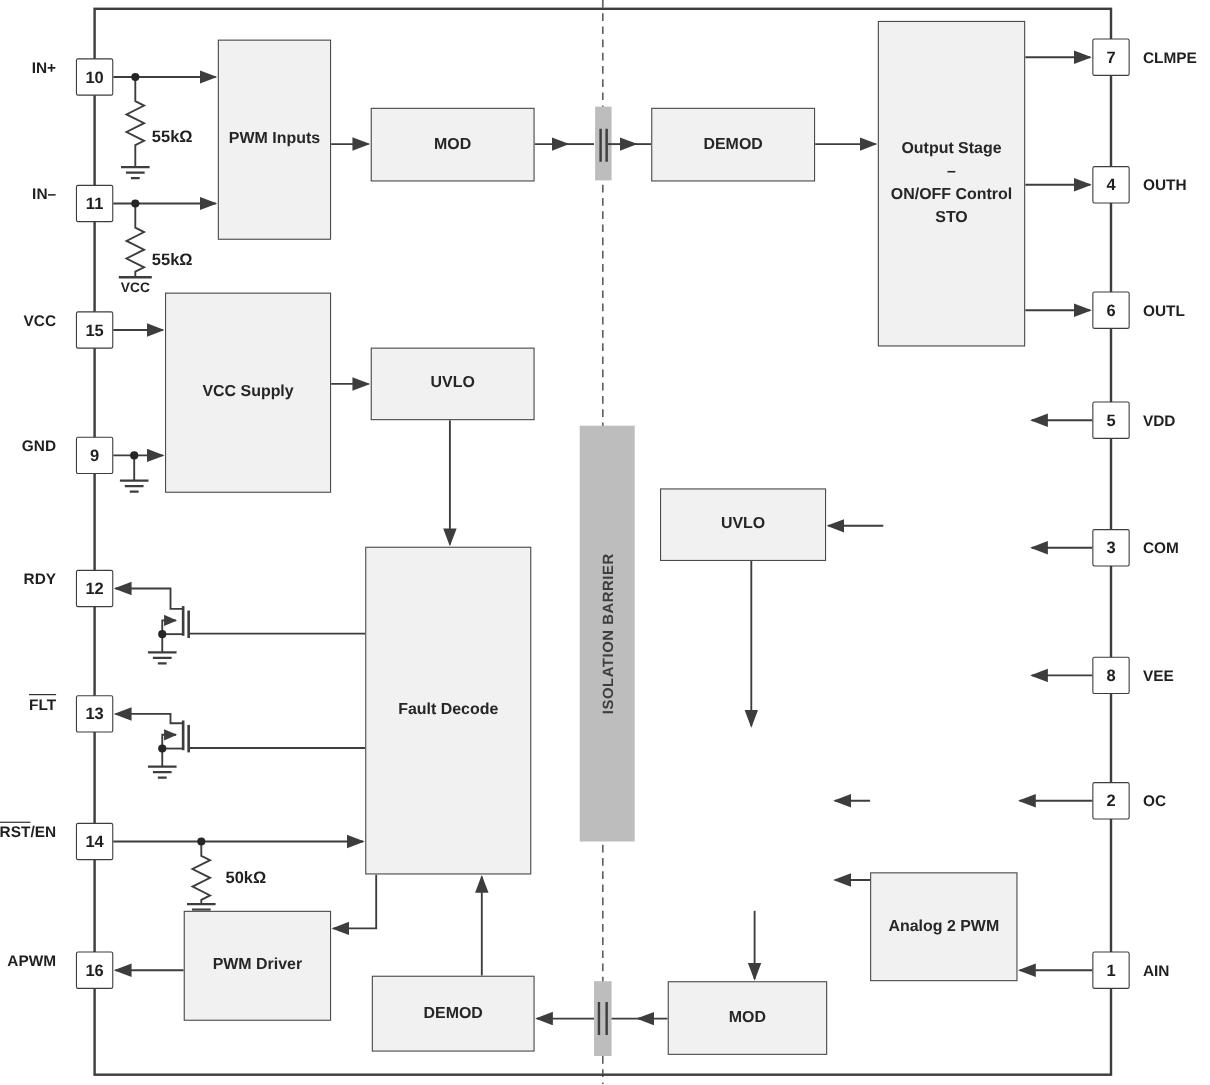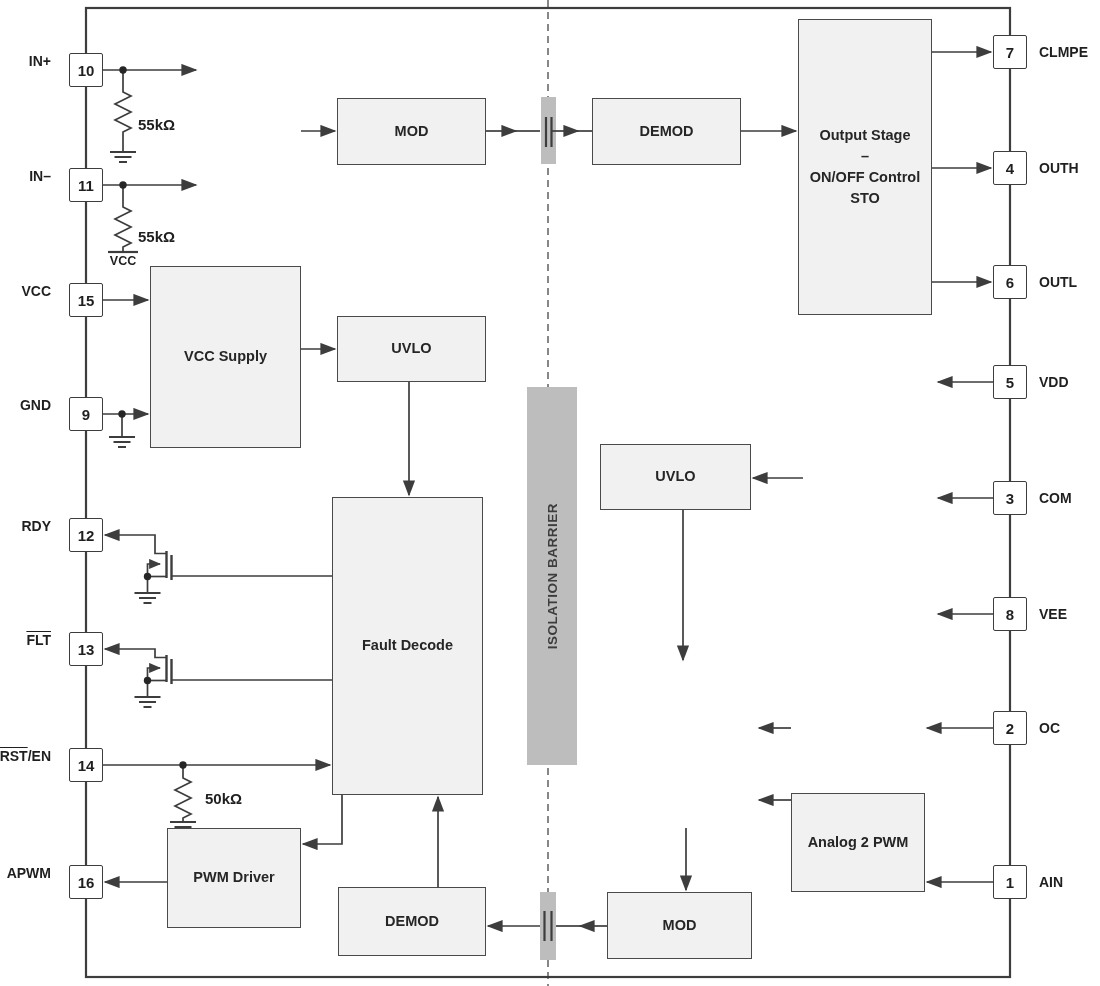--- a/index.html
+++ b/index.html
@@ -140,20 +140,23 @@
     <g fill="#262626">
       <circle cx="123" cy="70" r="3.7"></circle>
       <circle cx="123" cy="185" r="3.7"></circle>
       <circle cx="122" cy="414" r="3.7"></circle>
       <circle cx="147.5" cy="576.5" r="3.7"></circle>
       <circle cx="147.5" cy="680.5" r="3.7"></circle>
       <circle cx="183" cy="765" r="3.7"></circle>
     </g>
   </svg>
 
+  <div class="blk" style="left:198px;top:36px;width:103px;height:182px">
+      <span>PWM Inputs</span>
+    </div>
   <div class="blk" style="left:337px;top:98px;width:149px;height:67px">
       <span>MOD</span>
     </div>
   <div class="blk" style="left:592px;top:98px;width:149px;height:67px">
       <span>DEMOD</span>
     </div>
   <div class="blk" style="left:798px;top:19px;width:134px;height:296px">
     <span>Output Stage</span>
     <span>–</span>
     <span>ON/OFF Control</span>

